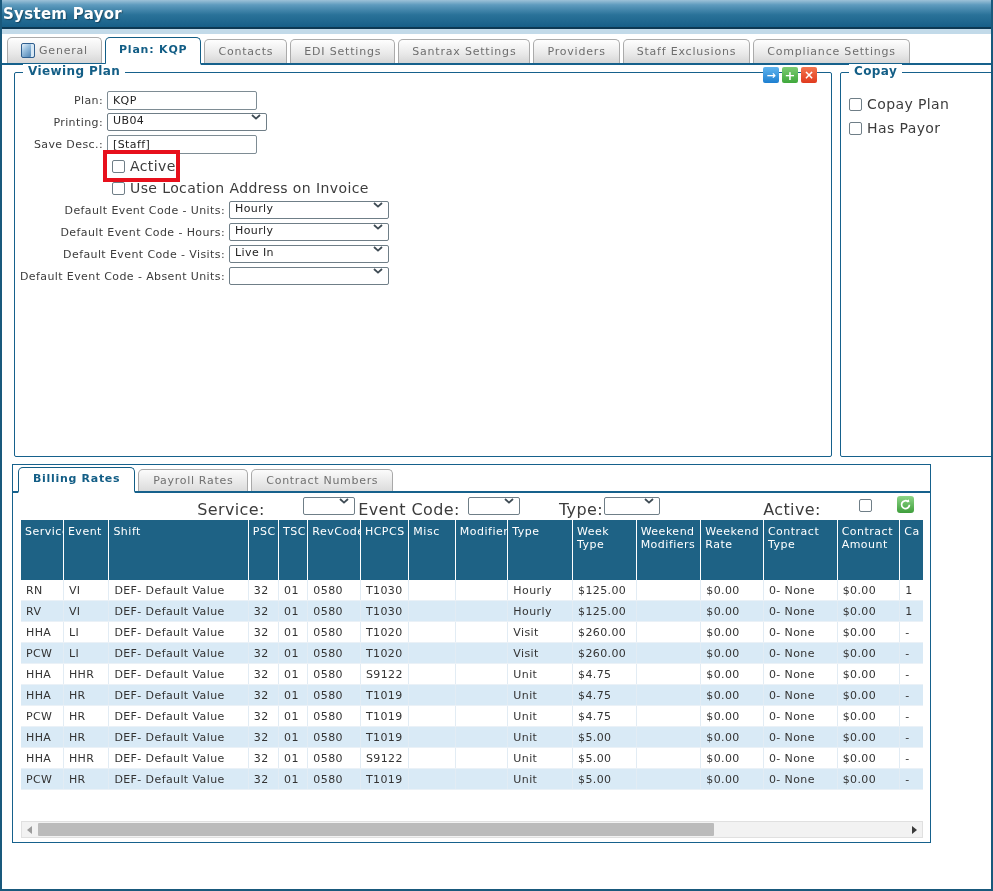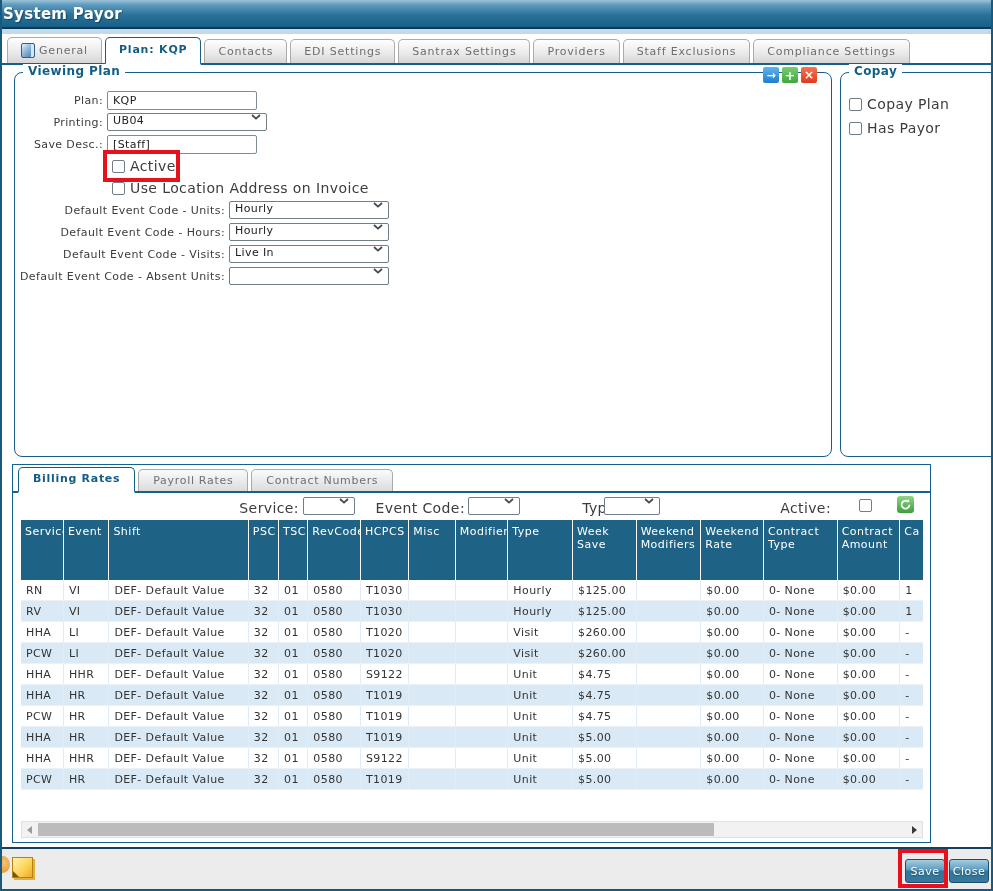--- a/index.html
+++ b/index.html
@@ -16,21 +16,21 @@
   .tabbar{display:flex;align-items:flex-end;padding:3px 0 0 5px;border-bottom:2px solid #16618C;height:26px;}
   .tab{display:flex;align-items:center;gap:4px;padding:5px 13px;background:linear-gradient(180deg,#FEFEFE,#E9E9E9 60%,#D6D6D6);
        border:1px solid #ABABAB;border-bottom:none;border-radius:5px 5px 0 0;color:#6E6E6E;font-size:11px;
        letter-spacing:.8px;margin-right:3px;cursor:pointer;white-space:nowrap;}
   .tab.active{background:#fff;color:#135E86;font-weight:bold;border:1px solid #135E86;border-bottom:2px solid #fff;
               margin-bottom:-2px;padding-bottom:7px;}
   .tab-icon{width:12px;height:13px;flex:none;border:1px solid #2F5F8F;border-radius:2px;
             background:linear-gradient(135deg,#E8F2FA 0%,#9CC2E0 35%,#3C74A8 100%);
             box-shadow:inset -3px 0 0 #D7E8F5;}
   
-  .fs{position:absolute;border:1px solid #16618C;border-radius:8px;background:#fff;}
+  .fs{position:absolute;border:1px solid #16618C;border-radius:2px;background:#fff;}
   .fs-legend{position:absolute;top:-9px;left:8px;background:#fff;padding:0 5px;color:#135E86;
              font-weight:bold;font-size:12px;letter-spacing:.4px;}
   #viewing-plan{left:12px;top:72px;width:816px;height:383px;}
   #copay{left:838px;top:72px;width:170px;height:383px;}
   .vp-form{padding:14px 0 0 2px;}
   .form-row{display:flex;align-items:center;margin:4px 0;height:18px;}
   .fr-label{font-size:11px;color:#3C3C3C;letter-spacing:.4px;text-align:right;padding-right:4px;white-space:nowrap;}
   .w-a{width:86px;}
   .w-b{width:208px;}
   .ti{height:15px;border:1px solid #7E8C94;border-radius:2px;font-size:11px;padding:1px 5px;width:138px;
@@ -57,21 +57,21 @@
   .copay-form .form-row{margin:6px 0;}
   
   .rates{position:absolute;left:10px;top:464px;width:919px;height:379px;border:1px solid #16618C;
          background:#fff;box-sizing:border-box;}
   .rtabs{display:flex;align-items:flex-end;padding:2px 0 0 5px;border-bottom:2px solid #16618C;height:24px;}
   .rtab{padding:4px 14px;background:linear-gradient(180deg,#FBFBFB,#DCDCDC);border:1px solid #A9A9A9;border-bottom:none;
         border-radius:5px 5px 0 0;color:#707070;font-size:11px;letter-spacing:.7px;margin-right:3px;cursor:pointer;white-space:nowrap;}
   .rtab.active{background:#fff;color:#135E86;font-weight:bold;border-color:#135E86;border-bottom:2px solid #fff;
                margin-bottom:-2px;padding-bottom:6px;}
   .filterrow{position:relative;height:27px;}
-  .flabel{position:absolute;top:7px;font-size:14px;color:#3C3C3C;letter-spacing:.4px;text-align:right;}
+  .flabel{position:absolute;top:7px;font-size:16px;color:#3C3C3C;letter-spacing:.4px;text-align:center;}
   .fl-service{left:150px;width:136px;}
   .fl-event{left:340px;width:112px;}
   .fl-type{left:528px;width:80px;}
   .fl-active{left:740px;width:78px;}
   .fsel{position:absolute;top:4px;}
   .fs-service{left:290px;}
   .fs-event{left:455px;}
   .fs-type{left:591px;}
   .f-cb{position:absolute;left:846px;top:6px;}
   .refresh{position:absolute;left:884px;top:3px;width:17px;height:17px;border-radius:3px;
@@ -301,21 +301,21 @@
               <th>Service</th>
               <th>Event</th>
               <th>Shift</th>
               <th>PSC</th>
               <th>TSC</th>
               <th>RevCode</th>
               <th>HCPCS</th>
               <th>Misc</th>
               <th>Modifiers</th>
               <th>Type</th>
-              <th>Week Save</th>
+              <th>Week Type</th>
               <th>Weekend Modifiers</th>
               <th>Weekend Rate</th>
               <th>Contract Type</th>
               <th>Contract Amount</th>
               <th>Ca</th>
             </tr>
           </thead>
           <tbody>
             <tr>
               <td>RN</td>
@@ -500,23 +500,14 @@
           </tbody>
         </table>
     </div>
     <div class="hscroll">
       <span class="hs-left"></span>
       <span class="hs-thumb"></span>
       <span class="hs-right"></span>
     </div>
   </div>
 
-  <div class="footer">
-    <span class="help-icon"></span>
-    <span class="notes-icon"></span>
-    <span class="save-wrap">
-      <button class="btn">Save</button>
-      <span class="ann-save"></span>
-    </span>
-    <button class="btn btn-close">Close</button>
-  </div>
 
 </div>
 
 </body></html>

